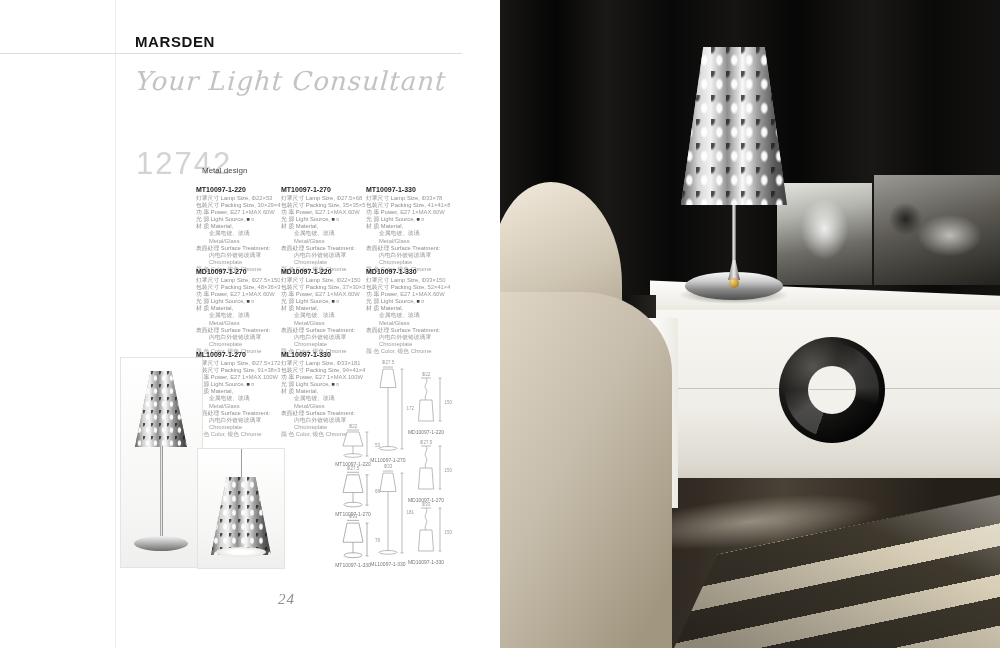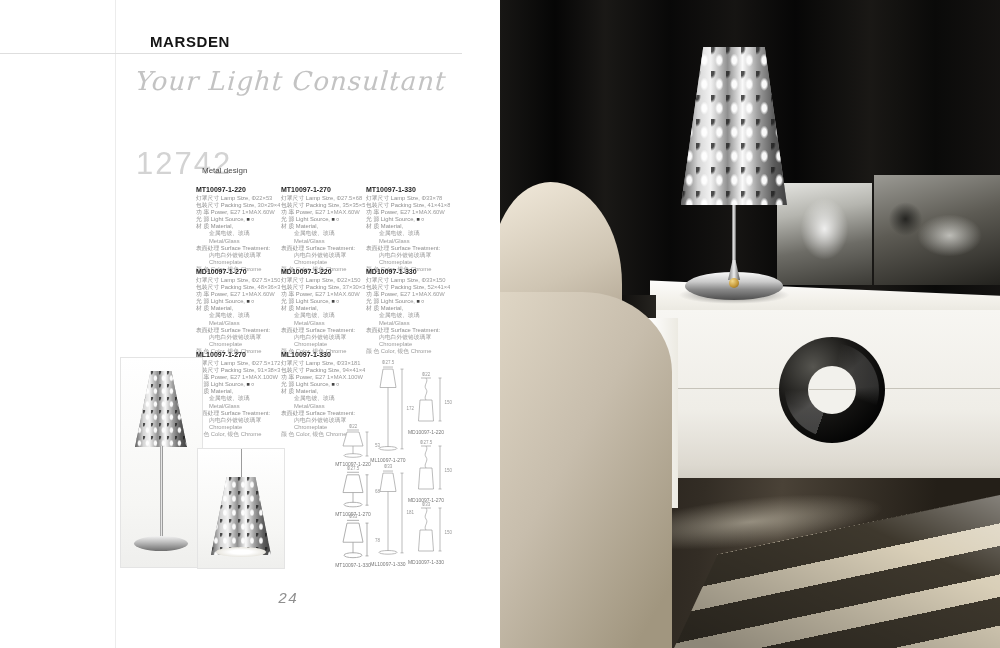--- a/index.html
+++ b/index.html
@@ -2,21 +2,21 @@
 <html><head>
 <meta charset="utf-8">
 <style>
   html,body{margin:0;padding:0;background:#fff;}
   #canvas{position:relative;width:1000px;height:648px;background:#ffffff;overflow:hidden;
           font-family:"Liberation Sans", sans-serif;}
   .a{position:absolute;}
   
   #vline{left:115px;top:0;width:1px;height:648px;background:#ececec;}
   #hline{left:0;top:53px;width:462px;height:1px;background:#dedede;}
-  #brand{left:150px;top:33px;font-size:15px;font-weight:bold;color:#151515;letter-spacing:.6px;}
+  #brand{left:135px;top:33px;font-size:15px;font-weight:bold;color:#151515;letter-spacing:.6px;}
   #tagline{left:136px;top:66px;font-family:"DejaVu Serif",serif;font-style:italic;
            font-size:26px;color:#c3c3c3;letter-spacing:1px;transform:skewX(-4deg);}
   #seriesnum{left:136px;top:146px;font-size:31px;color:#d3d3d3;letter-spacing:2px;}
   #serieslabel{left:202px;top:166px;font-size:8px;color:#4a4a4a;}
   .spec{position:absolute;width:84px;color:#9a9a9a;}
   .model{font-size:7px;font-weight:bold;color:#222;margin-bottom:2px;white-space:nowrap;}
   .ln{font-size:5.8px;line-height:7.1px;white-space:nowrap;overflow:hidden;max-width:84px;}
   .lb{color:#8c8c8c;}
   .in{padding-left:13px;}
   .ls{font-size:5.5px;color:#444;letter-spacing:1px;}
@@ -25,21 +25,21 @@
   .hammer{background-color:#9a9a9a;background-image:
      radial-gradient(ellipse 45% 45% at 55% 55%, rgba(255,255,255,.95) 0 32%, rgba(255,255,255,0) 62%),
      radial-gradient(ellipse 45% 45% at 5% 5%, rgba(25,25,25,.75) 0 32%, rgba(0,0,0,0) 62%),
      linear-gradient(90deg,#5e5e5e 0%,#d6d6d6 16%,#f2f2f2 28%,#8f8f8f 44%,#fafafa 58%,#a2a2a2 72%,#5a5a5a 88%,#414141 100%);}
   
   .drw{position:absolute;text-align:center;color:#8a8a8a;}
   .dia{font-size:4.5px;height:5px;line-height:5px;color:#999;}
   .dsvg{display:block;margin:0 auto;}
   .dh{position:absolute;right:-4px;top:45%;font-size:4.5px;color:#999;}
   .dlabel{font-size:5px;margin-top:2px;white-space:nowrap;color:#777;}
-  #pagenum{left:278px;top:591px;font-family:Liberation Mono, monospace;font-style:italic;
+  #pagenum{left:278px;top:591px;font-family:Liberation Serif, serif;font-style:italic;
            font-size:15px;color:#8f8f8f;letter-spacing:1px;}
   
   #photo{left:500px;top:0;width:500px;height:648px;overflow:hidden;
      background:linear-gradient(90deg, rgba(34,33,30,.55) 0%, rgba(5,5,5,.85) 11%,
        rgba(44,42,38,.45) 21%, rgba(8,8,8,.9) 34%, rgba(38,36,33,.4) 47%,
        rgba(6,6,6,.9) 59%, rgba(48,45,40,.4) 74%, rgba(10,10,9,.9) 87%, rgba(30,28,26,.5) 100%), #0b0a09;}
   #frame1{left:277px;top:183px;width:95px;height:102px;
      background:radial-gradient(ellipse 34px 44px at 50% 45%, rgba(255,255,255,.85), rgba(255,255,255,0) 70%),
        linear-gradient(170deg,#e4e4e0 0%,#b5b5af 30%,#6d6c66 62%,#3b3a35 100%);}
   #frame2{left:374px;top:175px;width:126px;height:110px;

